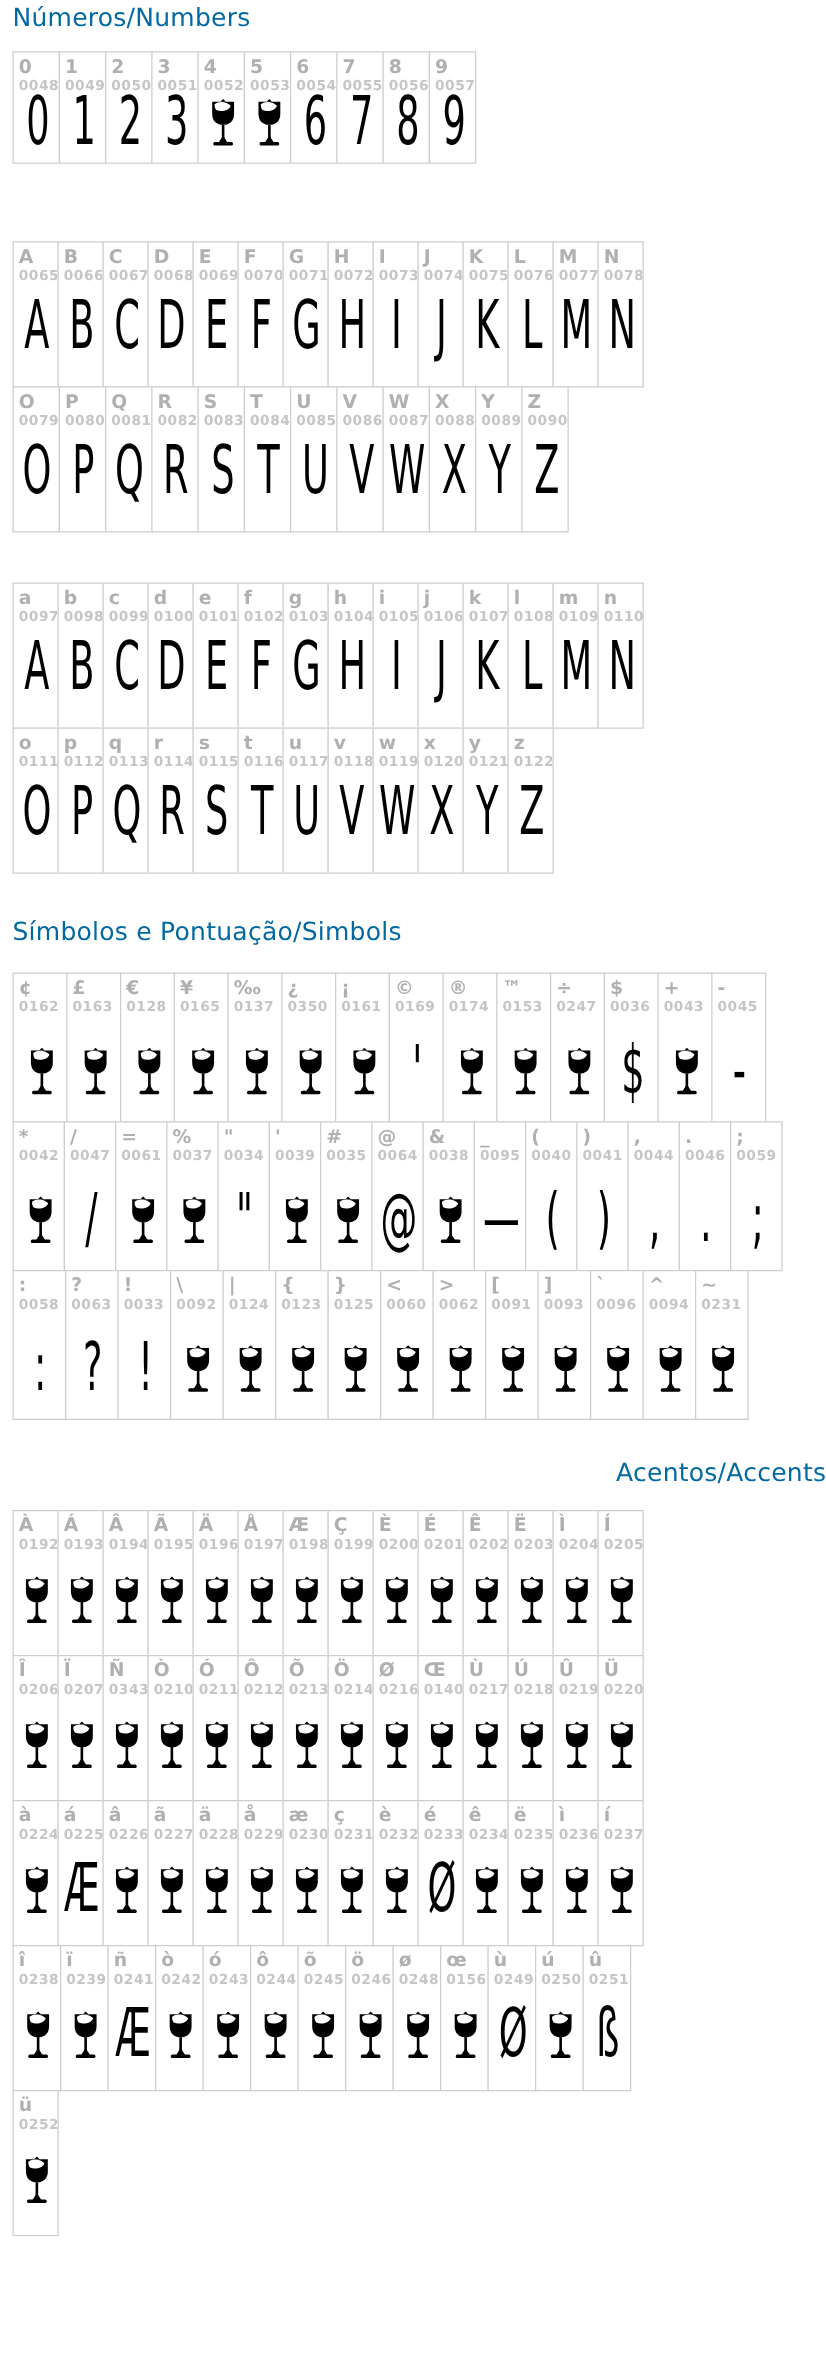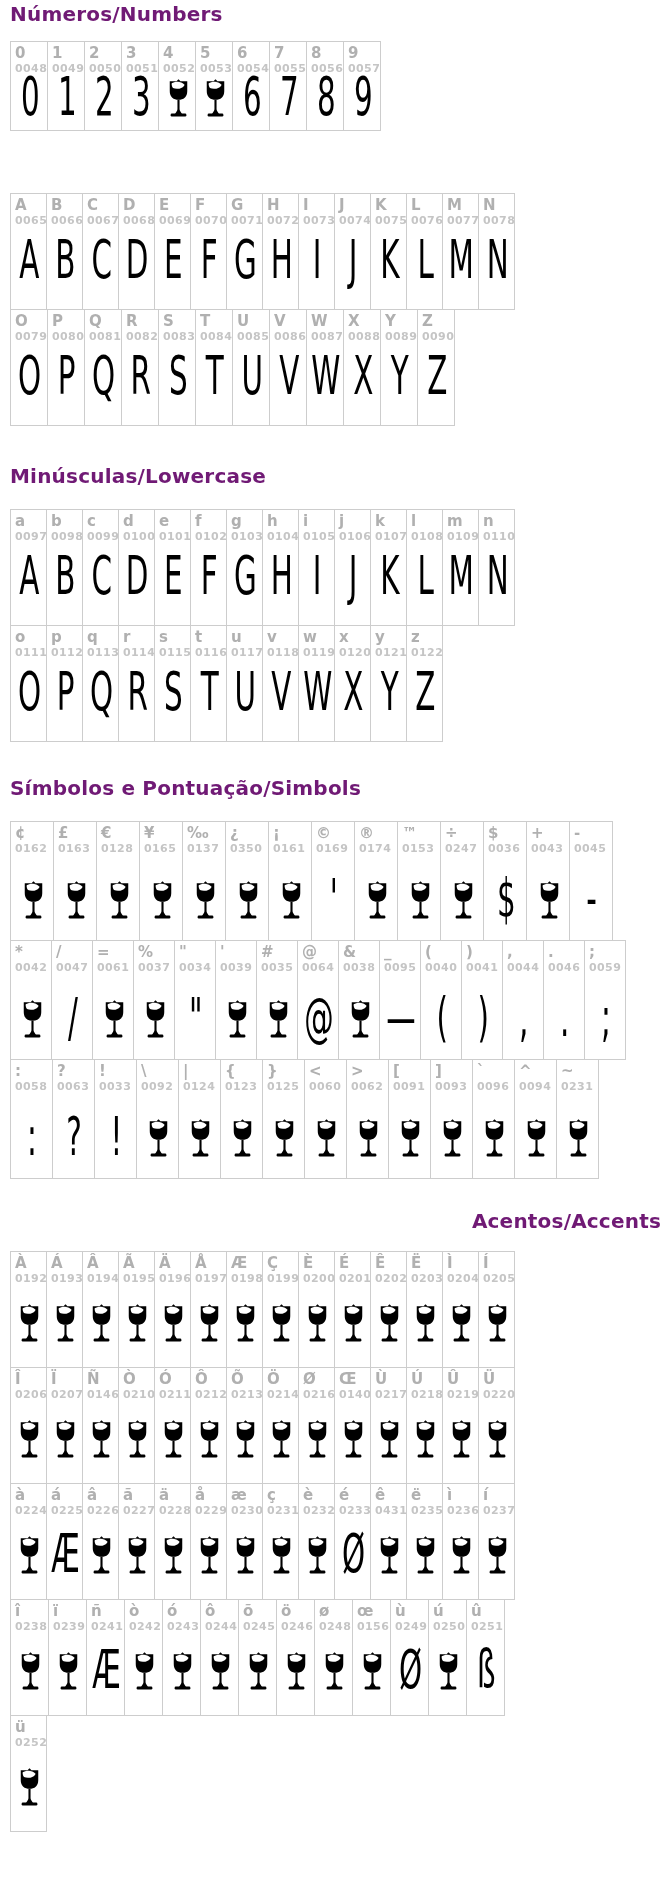--- a/index.html
+++ b/index.html
@@ -3,22 +3,22 @@
 <meta charset="utf-8">
 <style>
   * { box-sizing: border-box; }
   html,body { margin:0; padding:0; background:#ffffff; }
   body {
     width:661px;
     font-family:"DejaVu Sans", sans-serif;
     padding:4px 0 0 10px;
   }
   .section-title {
-    font-size:20px; font-weight:700; line-height:20px;
-    color:#701a75; letter-spacing:0.2px;
+    font-size:20px; font-weight:400; line-height:20px;
+    color:#0369a1; letter-spacing:0.2px;
     margin:0 0 23px 0;
     font-family:"DejaVu Sans", sans-serif;
   }
   .font-section { margin-bottom:40px; }
   .section-numbers { margin-bottom:62px; }
   .section-numbers .section-title { margin-bottom:17px; }
   .section-lowercase { margin-bottom:36px; }
   .section-symbols { margin-bottom:32px; }
   .section-accents { margin-bottom:0; }
   .section-accents .section-title { margin-bottom:20px;text-align:right; }
@@ -340,21 +340,20 @@
         <div class="cell">
           <div class="cell-char">Z</div>
           <div class="cell-code">0090</div>
           <div class="cell-glyph">
             <span class="glyph-char">Z</span>
           </div>
         </div>
       </div>
     </section>
     <section class="font-section section-lowercase">
-      <h2 class="section-title">Minúsculas/Lowercase</h2>
       <div class="grid-row row-lowercase-0">
         <div class="cell">
           <div class="cell-char">a</div>
           <div class="cell-code">0097</div>
           <div class="cell-glyph">
             <span class="glyph-char">A</span>
           </div>
         </div>
         <div class="cell">
           <div class="cell-char">b</div>
@@ -1265,21 +1264,21 @@
     <path d="M2 2.5 H22 V13.5 C22 20.6 17.6 23.6 12 23.6 C6.4 23.6 2 20.6 2 13.5 Z" fill="#000"></path>
     <path d="M4.2 4.8 C8.3 1.7 15.6 2.5 18.9 6.3 C17.6 10.6 10.4 12.4 5.7 10.2 C4.5 8.6 4 6.7 4.2 4.8 Z" fill="#fff"></path>
     <rect x="10.8" y="23.5" width="2.4" height="14.5" fill="#000"></rect>
     <path d="M12 33.5 L16.2 40 H7.8 Z" fill="#000"></path>
     <rect x="3" y="39.4" width="18" height="3.2" rx="1.4" fill="#000"></rect>
   </svg>
           </div>
         </div>
         <div class="cell">
           <div class="cell-char">Ñ</div>
-          <div class="cell-code">0146</div>
+          <div class="cell-code">0343</div>
           <div class="cell-glyph">
             <svg class="glass" viewBox="0 0 24 50" width="21" height="46" aria-hidden="true">
     <path d="M9.5 2.6 L12 0 L14.5 2.6 Z" fill="#000"></path>
     <path d="M2 2.5 H22 V13.5 C22 20.6 17.6 23.6 12 23.6 C6.4 23.6 2 20.6 2 13.5 Z" fill="#000"></path>
     <path d="M4.2 4.8 C8.3 1.7 15.6 2.5 18.9 6.3 C17.6 10.6 10.4 12.4 5.7 10.2 C4.5 8.6 4 6.7 4.2 4.8 Z" fill="#fff"></path>
     <rect x="10.8" y="23.5" width="2.4" height="14.5" fill="#000"></rect>
     <path d="M12 33.5 L16.2 40 H7.8 Z" fill="#000"></path>
     <rect x="3" y="39.4" width="18" height="3.2" rx="1.4" fill="#000"></rect>
   </svg>
           </div>
@@ -1561,21 +1560,21 @@
         </div>
         <div class="cell">
           <div class="cell-char">é</div>
           <div class="cell-code">0233</div>
           <div class="cell-glyph">
             <span class="glyph-char">Ø</span>
           </div>
         </div>
         <div class="cell">
           <div class="cell-char">ê</div>
-          <div class="cell-code">0431</div>
+          <div class="cell-code">0234</div>
           <div class="cell-glyph">
             <svg class="glass" viewBox="0 0 24 50" width="21" height="46" aria-hidden="true">
     <path d="M9.5 2.6 L12 0 L14.5 2.6 Z" fill="#000"></path>
     <path d="M2 2.5 H22 V13.5 C22 20.6 17.6 23.6 12 23.6 C6.4 23.6 2 20.6 2 13.5 Z" fill="#000"></path>
     <path d="M4.2 4.8 C8.3 1.7 15.6 2.5 18.9 6.3 C17.6 10.6 10.4 12.4 5.7 10.2 C4.5 8.6 4 6.7 4.2 4.8 Z" fill="#fff"></path>
     <rect x="10.8" y="23.5" width="2.4" height="14.5" fill="#000"></rect>
     <path d="M12 33.5 L16.2 40 H7.8 Z" fill="#000"></path>
     <rect x="3" y="39.4" width="18" height="3.2" rx="1.4" fill="#000"></rect>
   </svg>
           </div>

